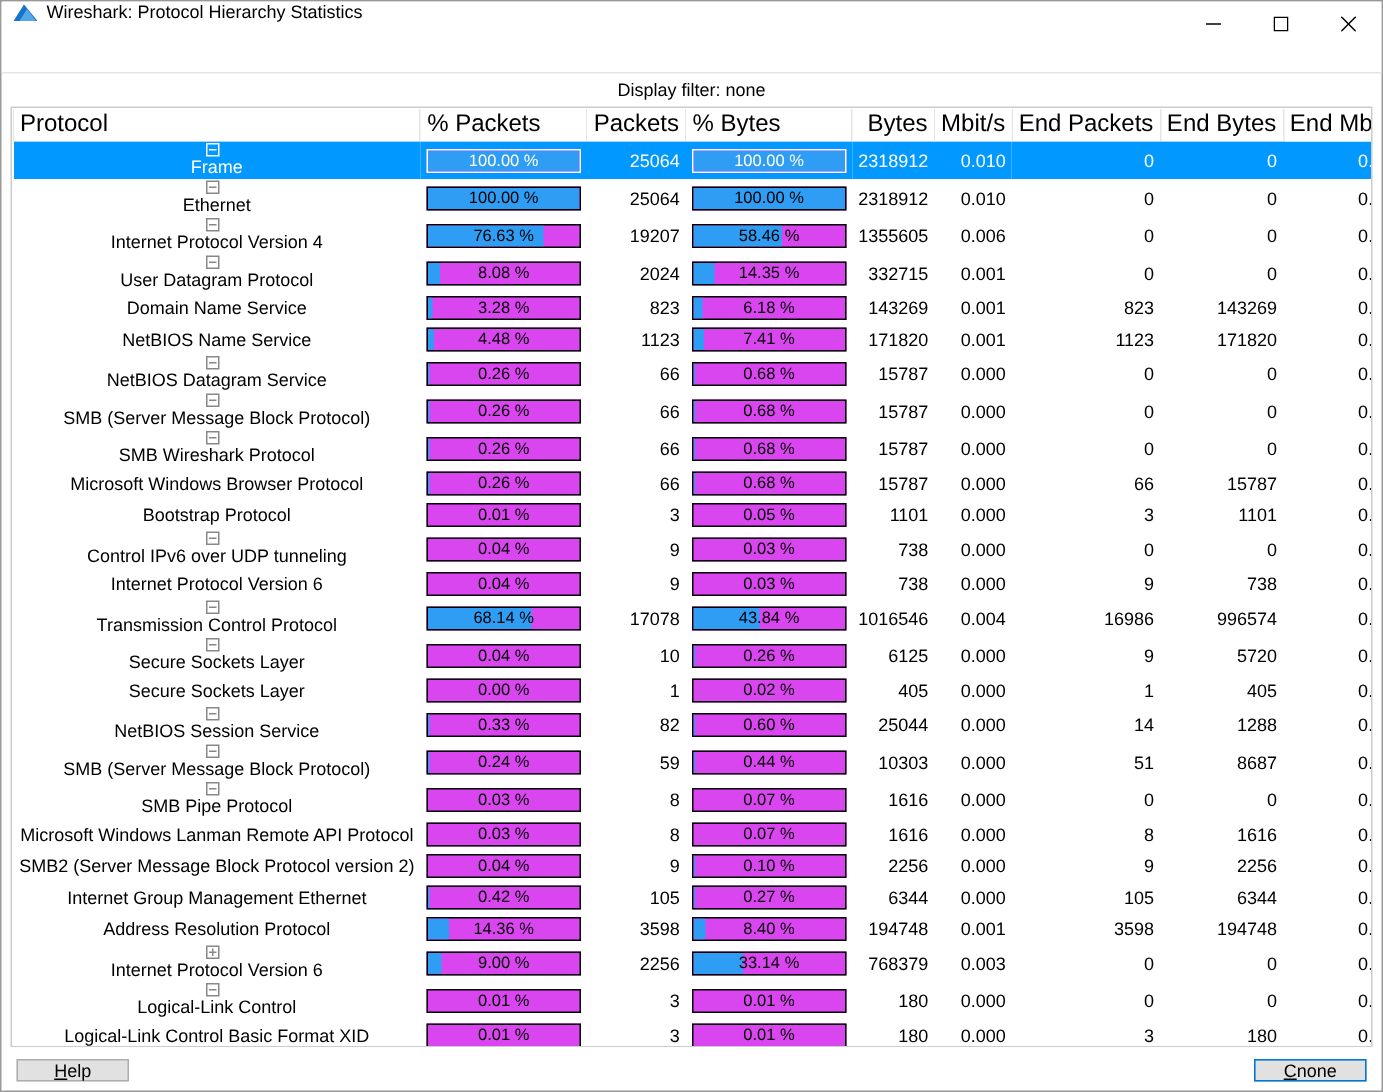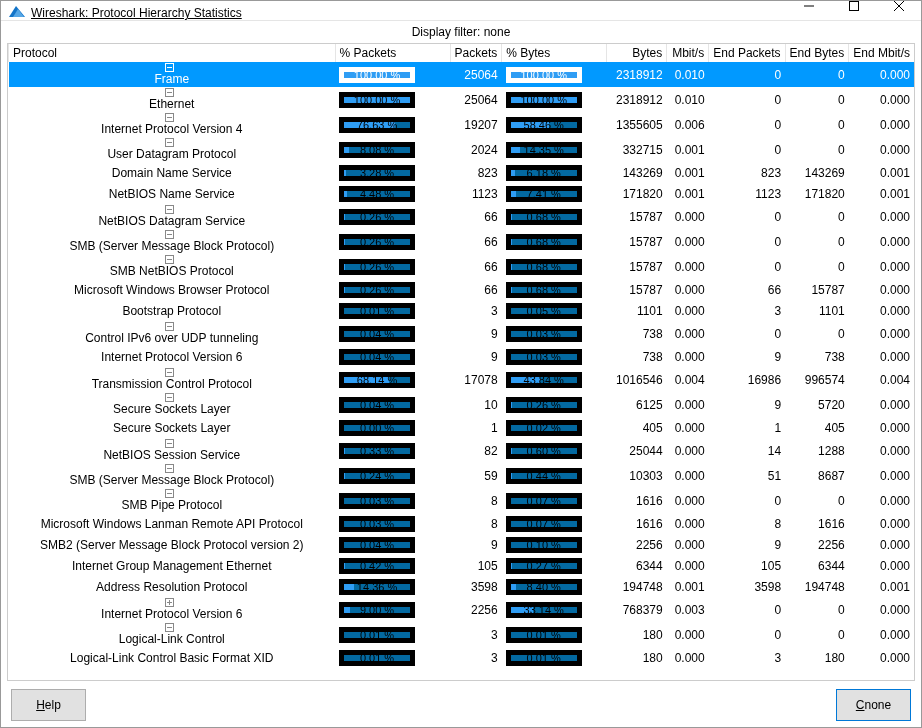--- a/index.html
+++ b/index.html
@@ -11,25 +11,24 @@
   color: #000;
   width: 922px;
   height: 728px;
   border: 1px solid #999;
   display: flex;
   flex-direction: column;
   overflow: hidden;
 }
 .titlebar {
   display: flex;
-  align-items: flex-end;
-  height: 20px;
+  align-items: flex-start;
+  height: 48px;
   background: #fff;
   border-bottom: 1px solid #e5e5e5;
-  text-decoration: underline;
 }
 .titlebar .icon {
   width: 16px; height: 16px;
   margin: 0 6px 0 8px;
 }
 .titlebar .title {
   flex: 1;
   font-size: 12px;
 }
 .winbtn {
@@ -60,21 +59,21 @@
 }
 thead th {
   position: sticky;
   top: 0;
   background: #fff;
   font-weight: 400;
   text-align: left;
   padding: 2px 4px;
   border-left: 1px solid #e5e5e5;
   white-space: nowrap;
-  font-size: 12px;
+  font-size: 16px;
 }
 thead th.num { text-align: right; }
 tbody td {
   padding: 1px 4px;
   white-space: nowrap;
   height: 21px;
   vertical-align: middle;
 }
 tbody td.num { text-align: right; }
 
@@ -113,24 +112,24 @@
   width: 1px;
   background: #888;
 }
 .exp-spacer {
   display: inline-block;
   width: 14px;
   flex: none;
 }
 .bar {
   position: relative;
-  width: 76px;
+  width: 103px;
   height: 16px;
-  border: 5px solid #000000;
-  background: #0369a1;
+  border: 1px solid #000000;
+  background: #d946ef;
   overflow: hidden;
 }
 .bar-fill {
   position: absolute;
   left: 0; top: 0; bottom: 0;
   background: #2f9df4;
 }
 .bar-text {
   position: absolute;
   left: 0; right: 0; top: 0; bottom: 0;
@@ -150,21 +149,21 @@
 .col-endmbits { width: 60px; }
 
 .footer {
   display: flex;
   padding: 6px 10px;
   align-items: center;
 }
 .footer .spacer { flex: 1; }
 .btn {
   min-width: 75px;
-  height: 32px;
+  height: 15px;
   background: #e1e1e1;
   border: 1px solid #adadad;
   font-size: 12px;
   display: flex;
   align-items: center;
   justify-content: center;
   padding: 0 12px;
 }
 .btn.default {
   outline: 1px solid #0078d7;
@@ -453,21 +452,21 @@
         <tr>
           <td>
             <div class="proto-cell">
               <span class="indent"></span>
               <span class="indent"></span>
               <span class="indent"></span>
               <span class="indent"></span>
               <span class="indent"></span>
               <span class="indent"></span>
               <span class="expander"></span>
-              <span>SMB NetBIOS Protocol</span>
+              <span>SMB Wireshark Protocol</span>
             </div>
           </td>
           <td>
             <div class="bar">
               <div class="bar-fill" style="width: 0.26%;"></div>
               <div class="bar-text">0.26 %</div>
             </div>
           </td>
           <td class="num">66</td>
           <td>

